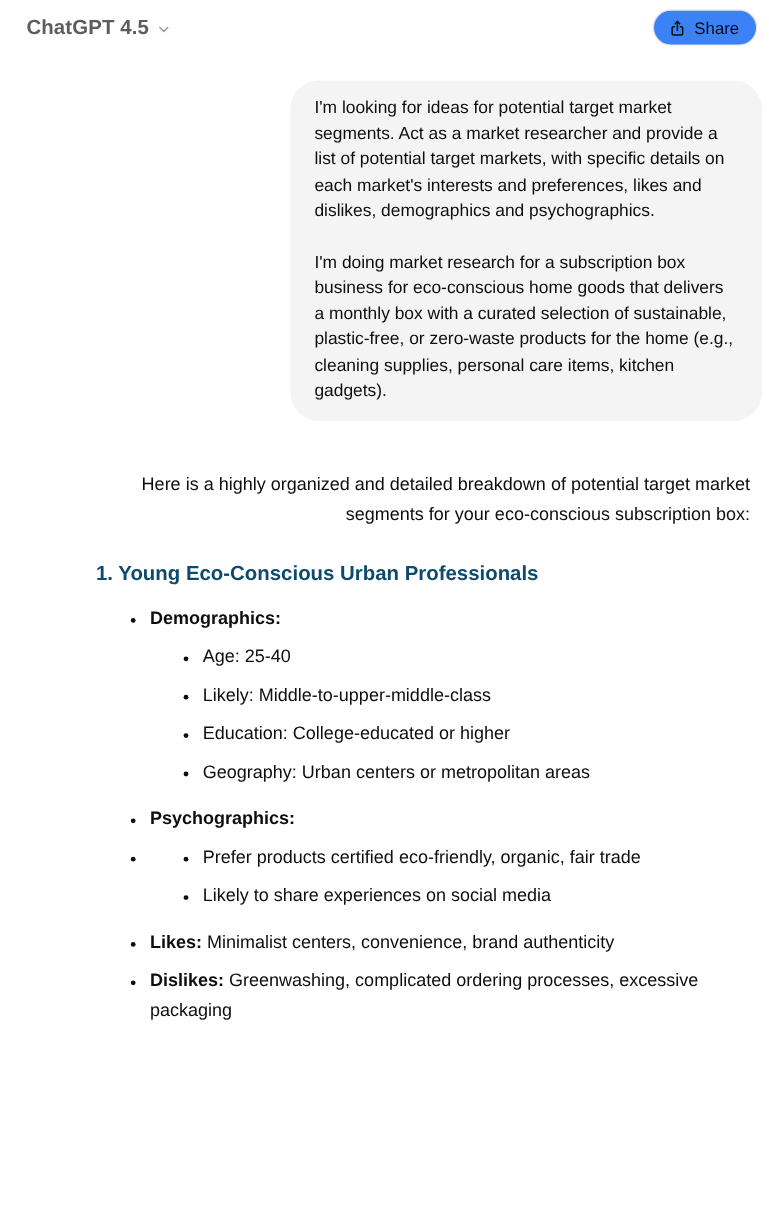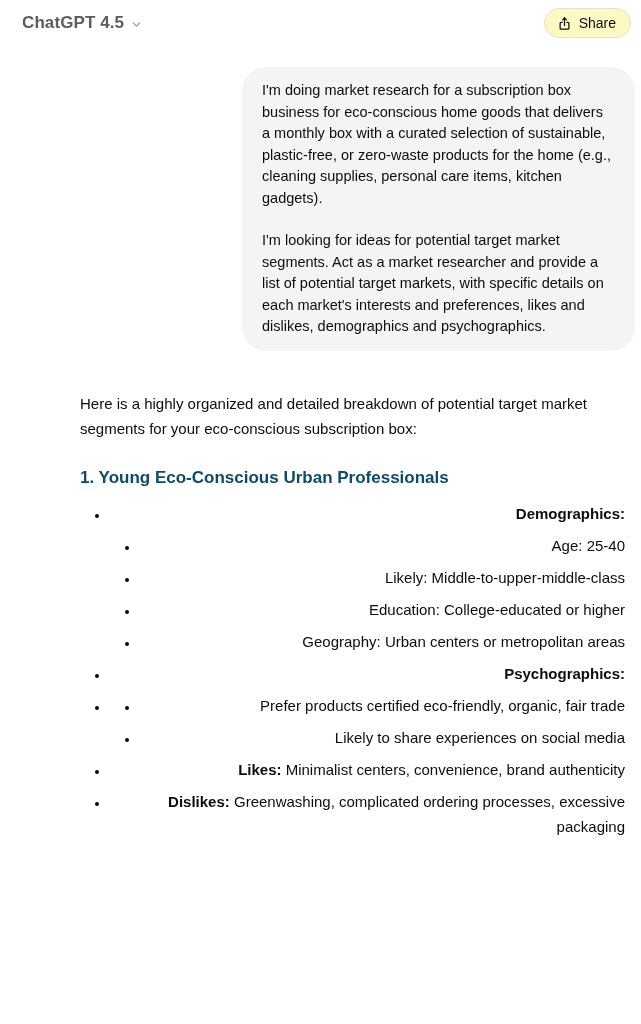--- a/index.html
+++ b/index.html
@@ -32,21 +32,21 @@
     font-weight: 700;
     color: #5d5d5d;
     letter-spacing: 0.1px;
   }
   .chevron-icon { display: inline-flex; color: #9b9b9b; margin-top: 2px; }
   .share-btn {
     display: flex;
     align-items: center;
     gap: 7px;
     border: 1px solid #e0e0e0;
-    background: #fef9c3;
+    background: #3b82f6;
     border-radius: 9999px;
     padding: 6px 14px 6px 12px;
     font-size: 14px;
     font-weight: 500;
     color: #0d0d0d;
     cursor: pointer;
     font-family: inherit;
   }
   .share-icon { display: inline-flex; color: #0d0d0d; }
   
@@ -67,33 +67,32 @@
     line-height: 21.5px;
     color: #0d0d0d;
   }
   .user-bubble p + p { margin-top: 21px; }
   .assistant {
     margin-top: 40px;
     padding-right: 10px;
     font-size: 15px;
     line-height: 25px;
   }
-  .assistant .intro { margin: 0 0 6px 0; }
+  .assistant .intro { margin: 0 0 6px 0; text-align: right; }
   .assistant h3 {
     font-size: 17px;
     font-weight: 700;
     line-height: 23px;
     margin: 25px 0 12px 0;
     color: #0c4a6e;
   }
   .assistant ul {
     list-style: disc outside;
     padding-left: 29px;
-    margin: 0;
-    text-align: right;
+    margin: 14px;
   }
   .assistant ul ul { padding-left: 28px; margin-top: 7px; }
   .assistant li { margin: 7px 0; padding-left: 2px; }
   .assistant li::marker { font-size: 12px; color: #0d0d0d; }
   .item-label { font-weight: 700; }
 </style>
 </head>
 <body>
 
 <header class="topbar">
@@ -113,22 +112,22 @@
           <path d="M8.2 10H6.5a1.5 1.5 0 0 0-1.5 1.5v8A1.5 1.5 0 0 0 6.5 21h11a1.5 1.5 0 0 0 1.5-1.5v-8a1.5 1.5 0 0 0-1.5-1.5h-1.7"></path>
         </svg>
     </span>
     <span>Share</span>
   </button>
 </header>
 
 <main class="thread">
   <div class="user-row">
     <div class="user-bubble">
+      <p>I'm looking for ideas for potential target market segments. Act as a market researcher and provide a list of potential target markets, with specific details on each market's interests and preferences, likes and dislikes, demographics and psychographics.</p>
       <p>I'm doing market research for a subscription box business for eco-conscious home goods that delivers a monthly box with a curated selection of sustainable, plastic-free, or zero-waste products for the home (e.g., cleaning supplies, personal care items, kitchen gadgets).</p>
-      <p>I'm looking for ideas for potential target market segments. Act as a market researcher and provide a list of potential target markets, with specific details on each market's interests and preferences, likes and dislikes, demographics and psychographics.</p>
     </div>
   </div>
 
   <div class="assistant">
     <p class="intro">Here is a highly organized and detailed breakdown of potential target market segments for your eco-conscious subscription box:</p>
     <div id="assistant-sections">
         <h3>1. Young Eco-Conscious Urban Professionals</h3>
         <ul>
           <li><span class="item-label">Demographics:</span><span></span><ul>
               <li>Age: 25-40</li>

